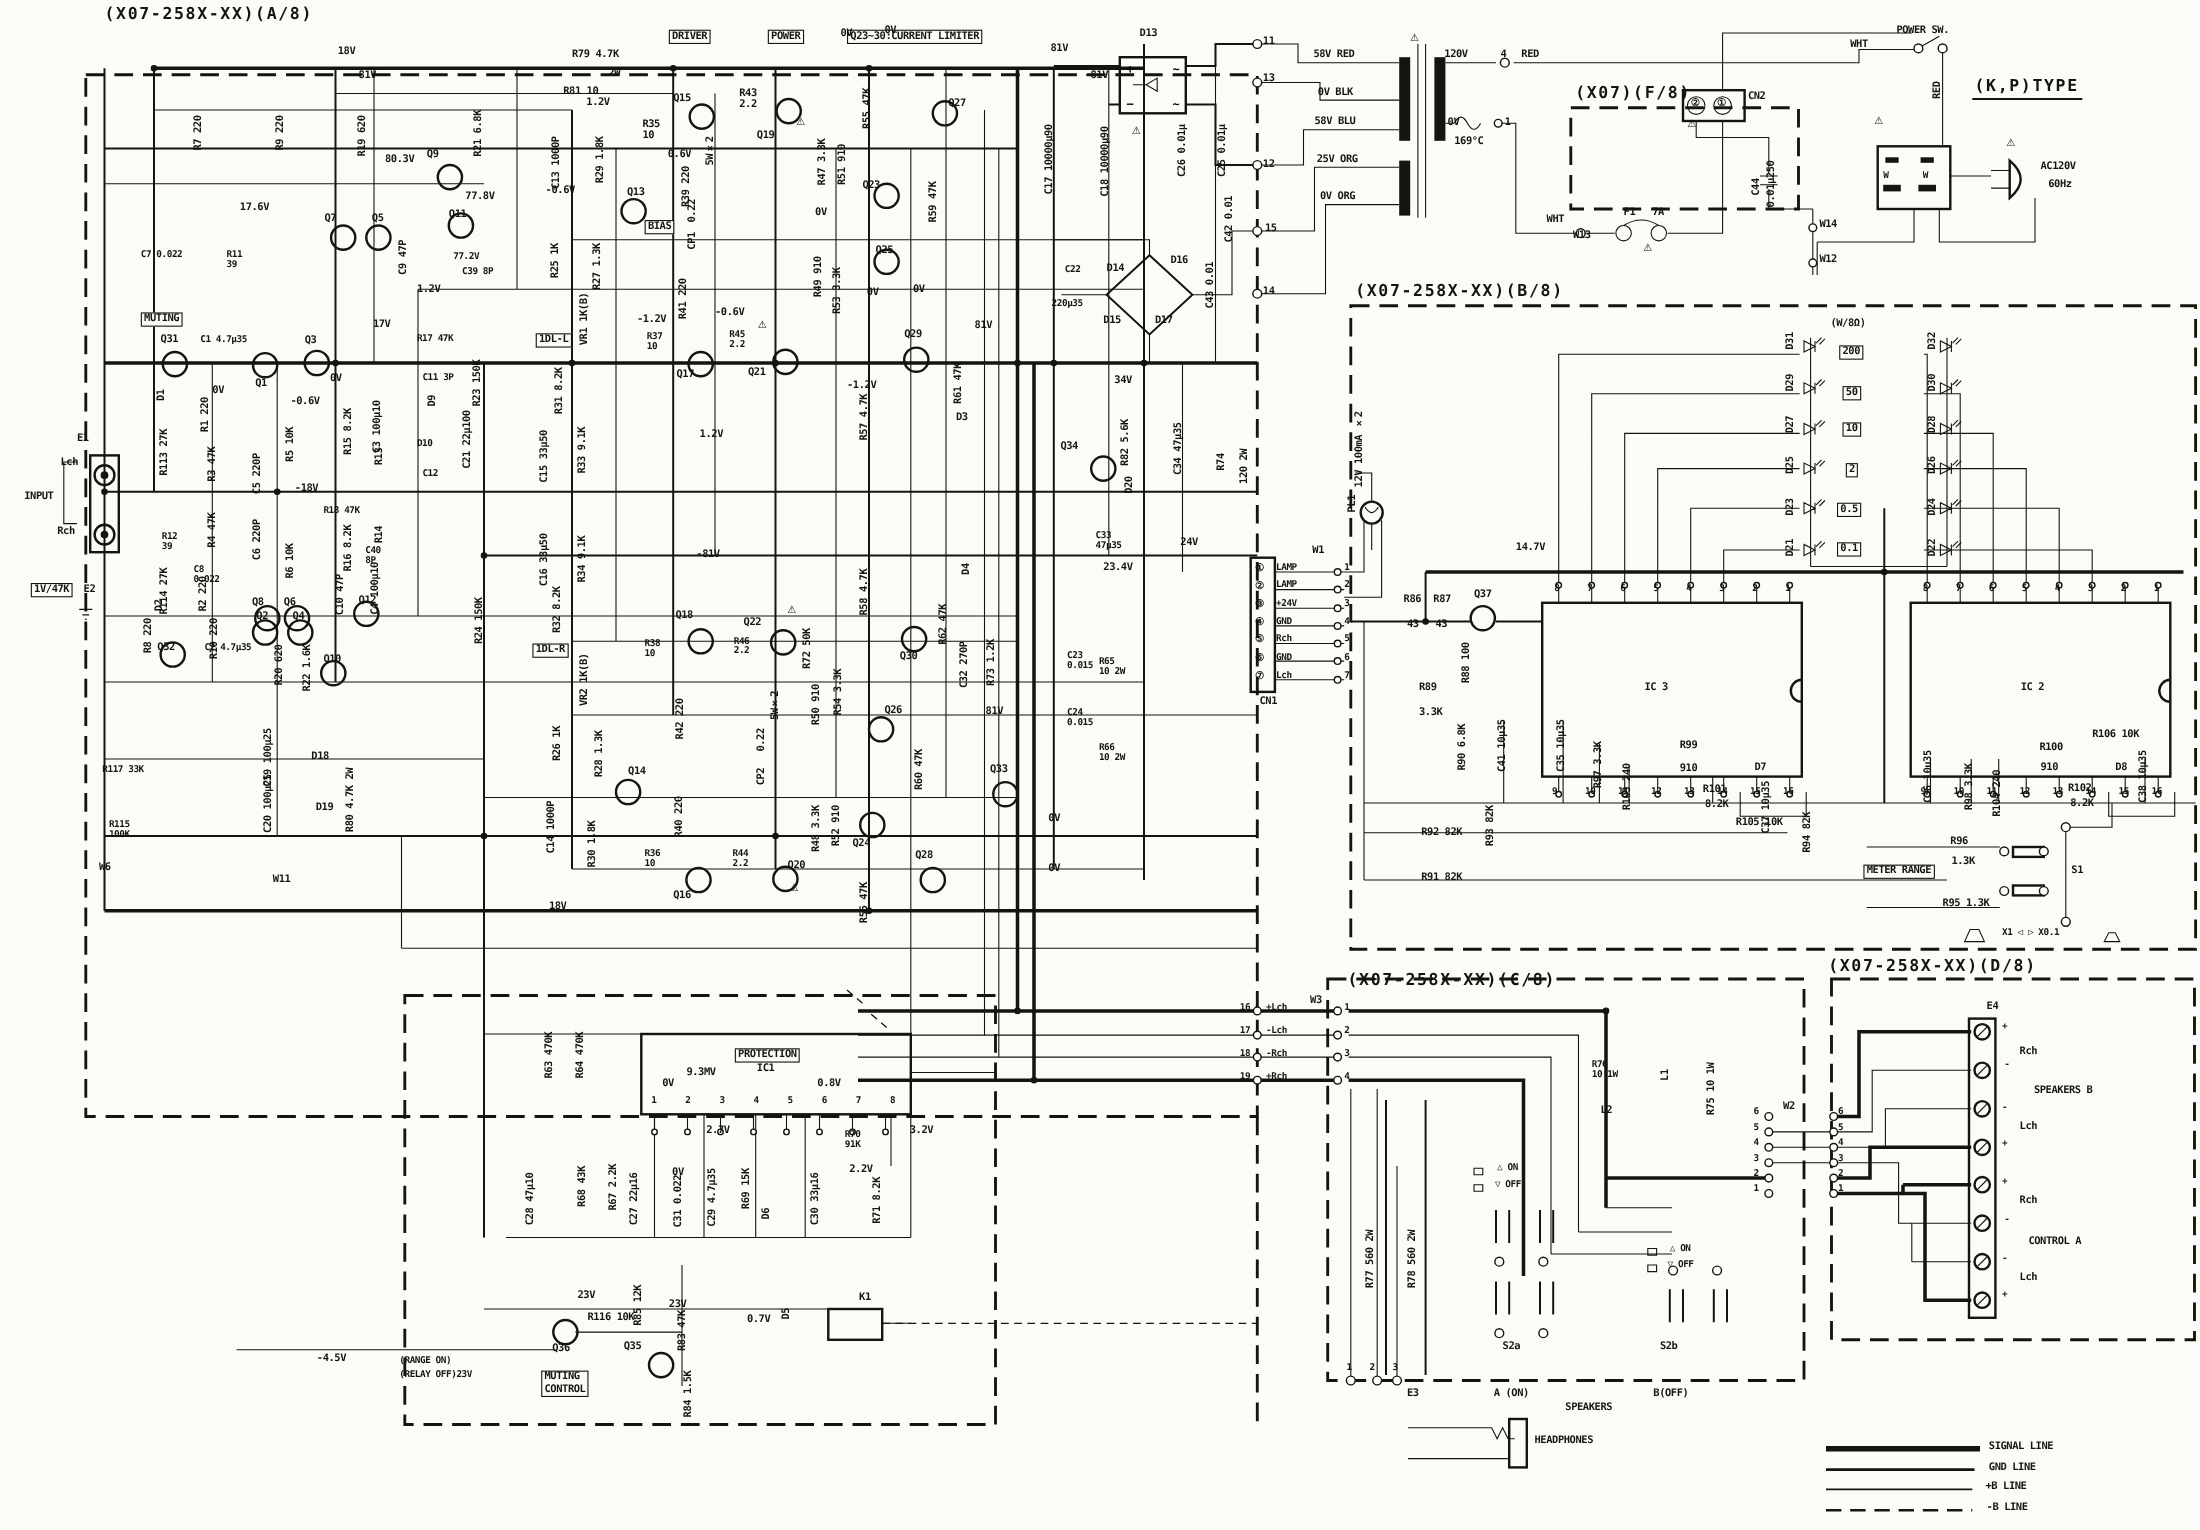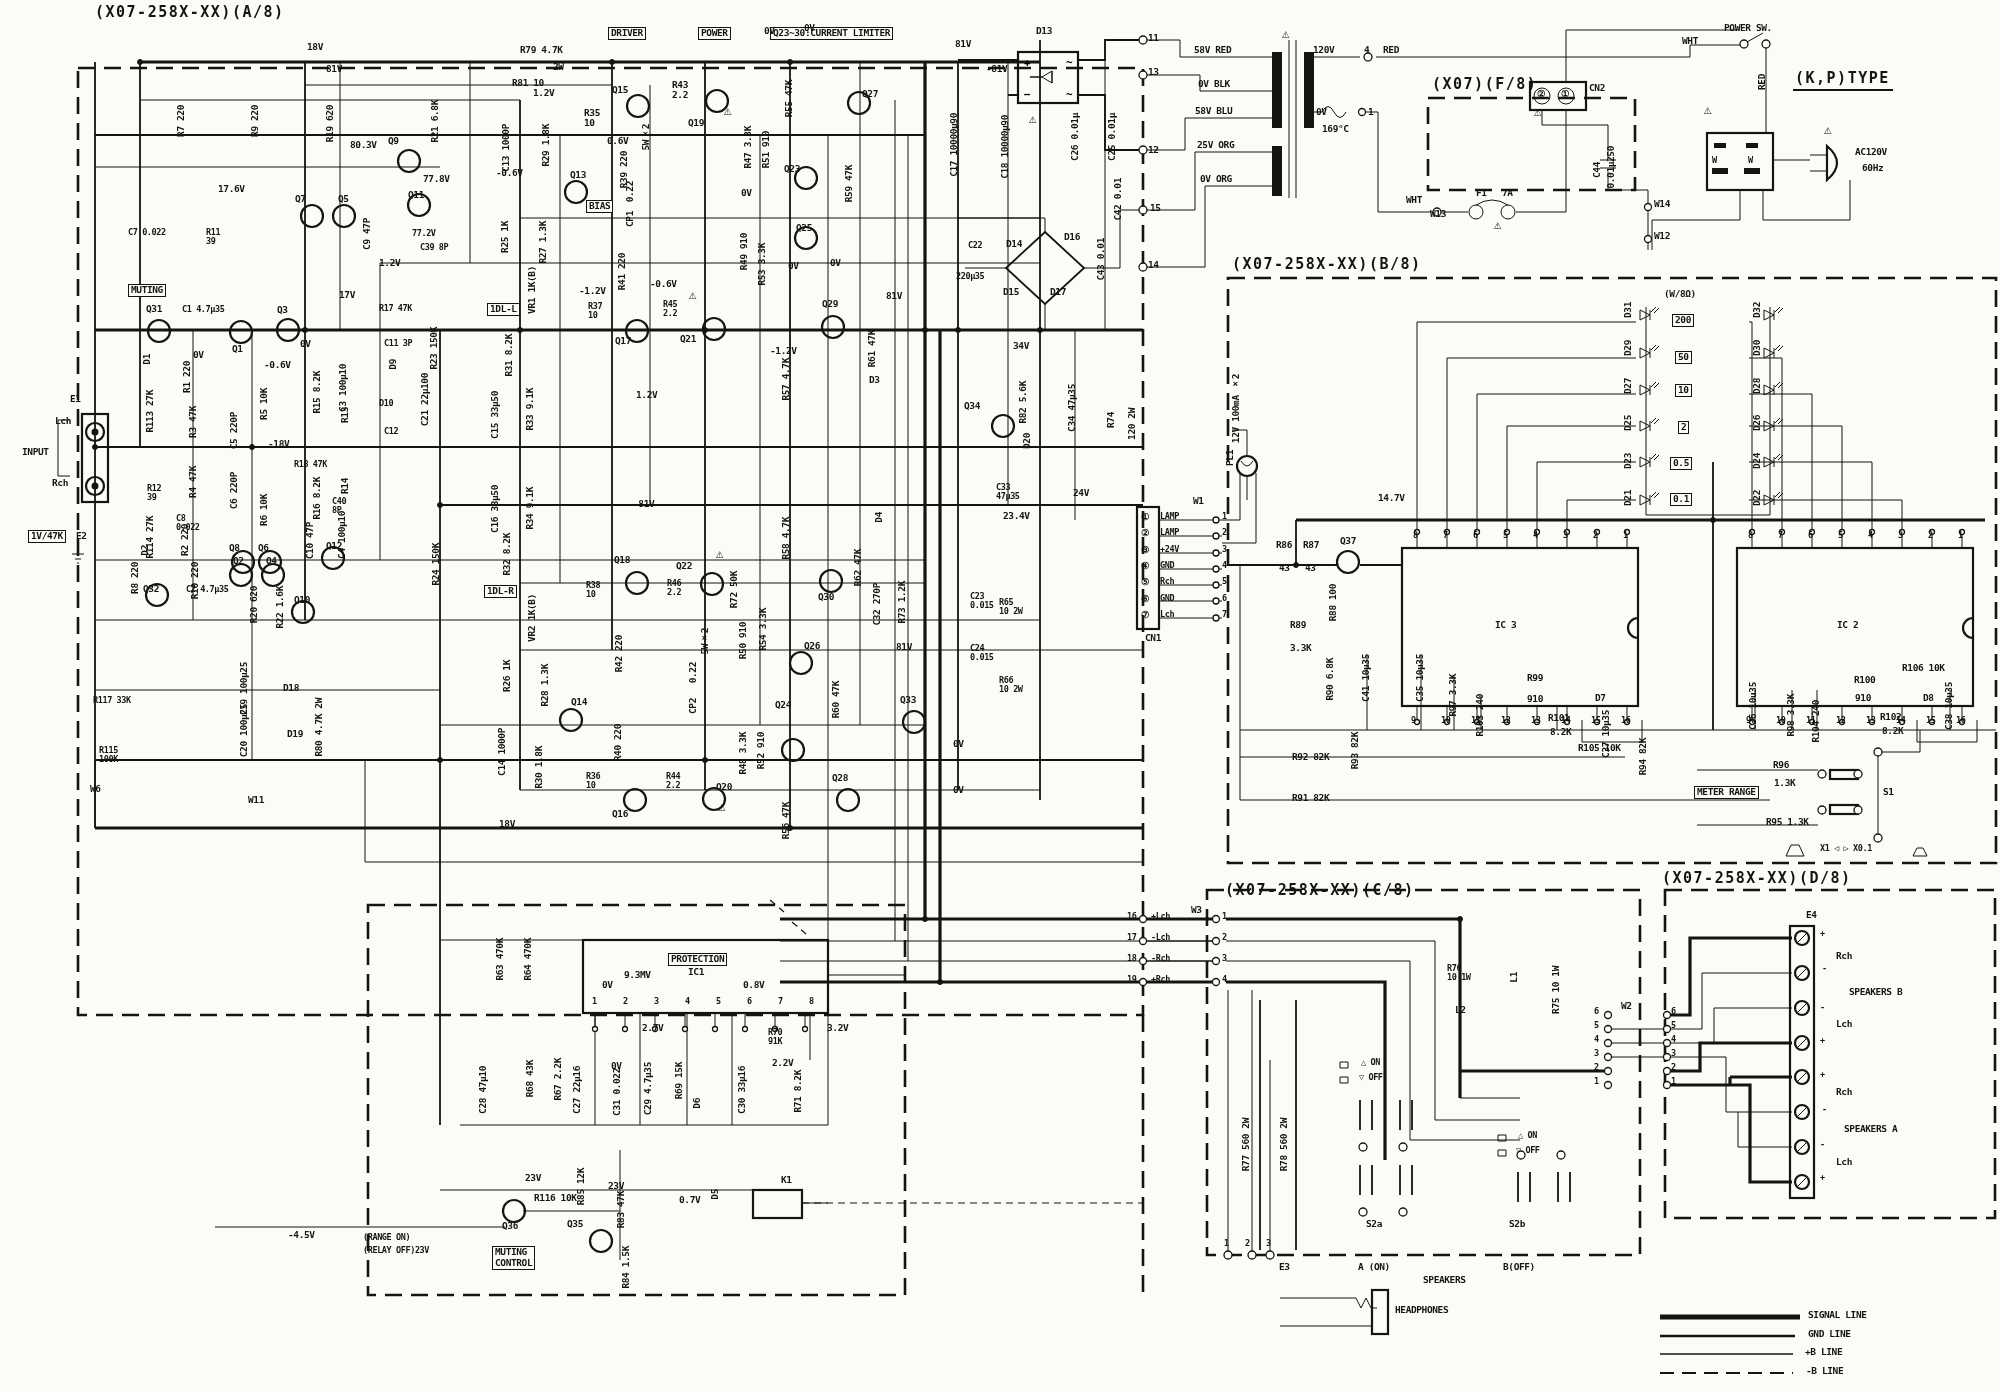--- a/index.html
+++ b/index.html
@@ -603,21 +603,21 @@
       <span class="lb s" style="left: 666px; top: 772px;">R44
 2.2</span>
       <span class="lb s" style="left: 586px; top: 772px;">R36
 10</span>
       <span class="lb" style="left: 612px; top: 809px;">Q16</span>
       <span class="lb v" style="left: 497px; top: 728px;">C14 1000P</span>
       <span class="lb v" style="left: 534px; top: 746px;">R30 1.8K</span>
       <span class="lb v" style="left: 613px; top: 724px;">R40 220</span>
       <span class="lb v" style="left: 738px; top: 732px;">R48 3.3K</span>
       <span class="lb v" style="left: 756px; top: 732px;">R52 910</span>
-      <span class="lb" style="left: 775px; top: 700px;">Q24</span>
+      <span class="lb" style="left: 775px; top: 762px;">Q24</span>
       <span class="lb v" style="left: 495px; top: 938px;">R63 470K</span>
       <span class="lb v" style="left: 523px; top: 938px;">R64 470K</span>
       <span class="lb v" style="left: 949px; top: 113px;">C17 10000µ90</span>
       <span class="lb v" style="left: 1000px; top: 115px;">C18 10000µ90</span>
       <span class="lb v" style="left: 1070px; top: 113px;">C26 0.01µ</span>
       <span class="lb v" style="left: 1107px; top: 113px;">C25 0.01µ</span>
       <span class="lb v" style="left: 1113px; top: 178px;">C42 0.01</span>
       <span class="lb v" style="left: 1096px; top: 238px;">C43 0.01</span>
       <span class="lb" style="left: 1036px; top: 26px;">D13</span>
       <span class="lb s" style="left: 968px; top: 241px;">C22</span>
@@ -768,21 +768,21 @@
       <span class="lb s" style="left: 1820px; top: 929px;">+</span>
       <span class="lb" style="left: 1836px; top: 951px;">Rch</span>
       <span class="lb s" style="left: 1822px; top: 964px;">-</span>
       <span class="lb" style="left: 1849px; top: 987px;">SPEAKERS B</span>
       <span class="lb s" style="left: 1820px; top: 1003px;">-</span>
       <span class="lb" style="left: 1836px; top: 1019px;">Lch</span>
       <span class="lb s" style="left: 1820px; top: 1036px;">+</span>
       <span class="lb s" style="left: 1820px; top: 1070px;">+</span>
       <span class="lb" style="left: 1836px; top: 1087px;">Rch</span>
       <span class="lb s" style="left: 1822px; top: 1105px;">-</span>
-      <span class="lb" style="left: 1844px; top: 1124px;">SPEAKERS A</span>
+      <span class="lb" style="left: 1844px; top: 1124px;">CONTROL A</span>
       <span class="lb s" style="left: 1820px; top: 1140px;">-</span>
       <span class="lb" style="left: 1836px; top: 1157px;">Lch</span>
       <span class="lb s" style="left: 1820px; top: 1173px;">+</span>
       <span class="lb" style="left: 502px; top: 1221px;">Q36</span>
       <span class="lb" style="left: 567px; top: 1219px;">Q35</span>
       <span class="lb" style="left: 534px; top: 1193px;">R116 10K</span>
       <span class="lb v" style="left: 576px; top: 1168px;">R85 12K</span>
       <span class="lb" style="left: 525px; top: 1173px;">23V</span>
       <span class="lb" style="left: 608px; top: 1181px;">23V</span>
       <span class="lb v" style="left: 616px; top: 1191px;">R83 47K</span>

